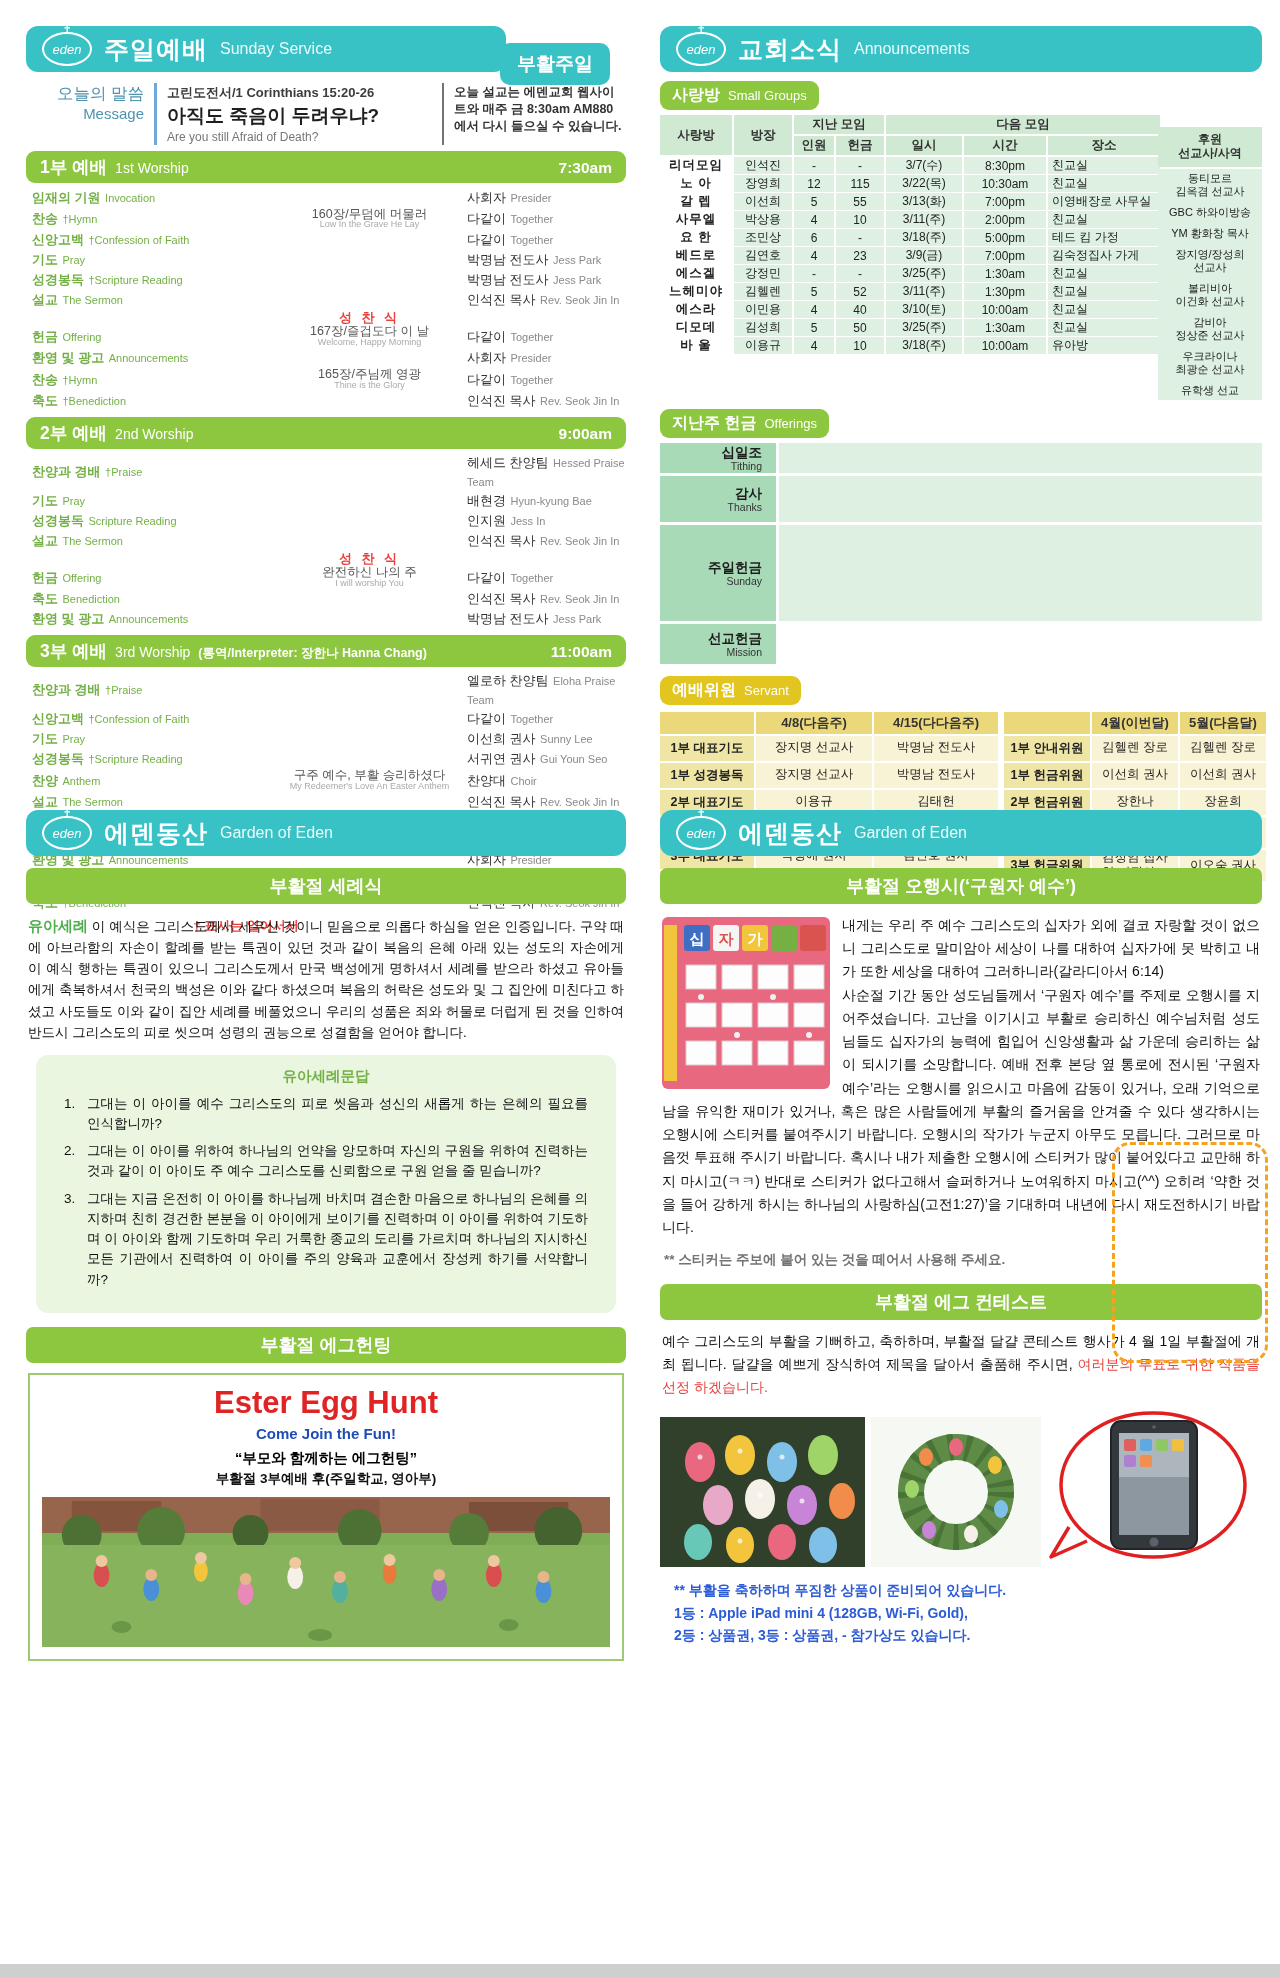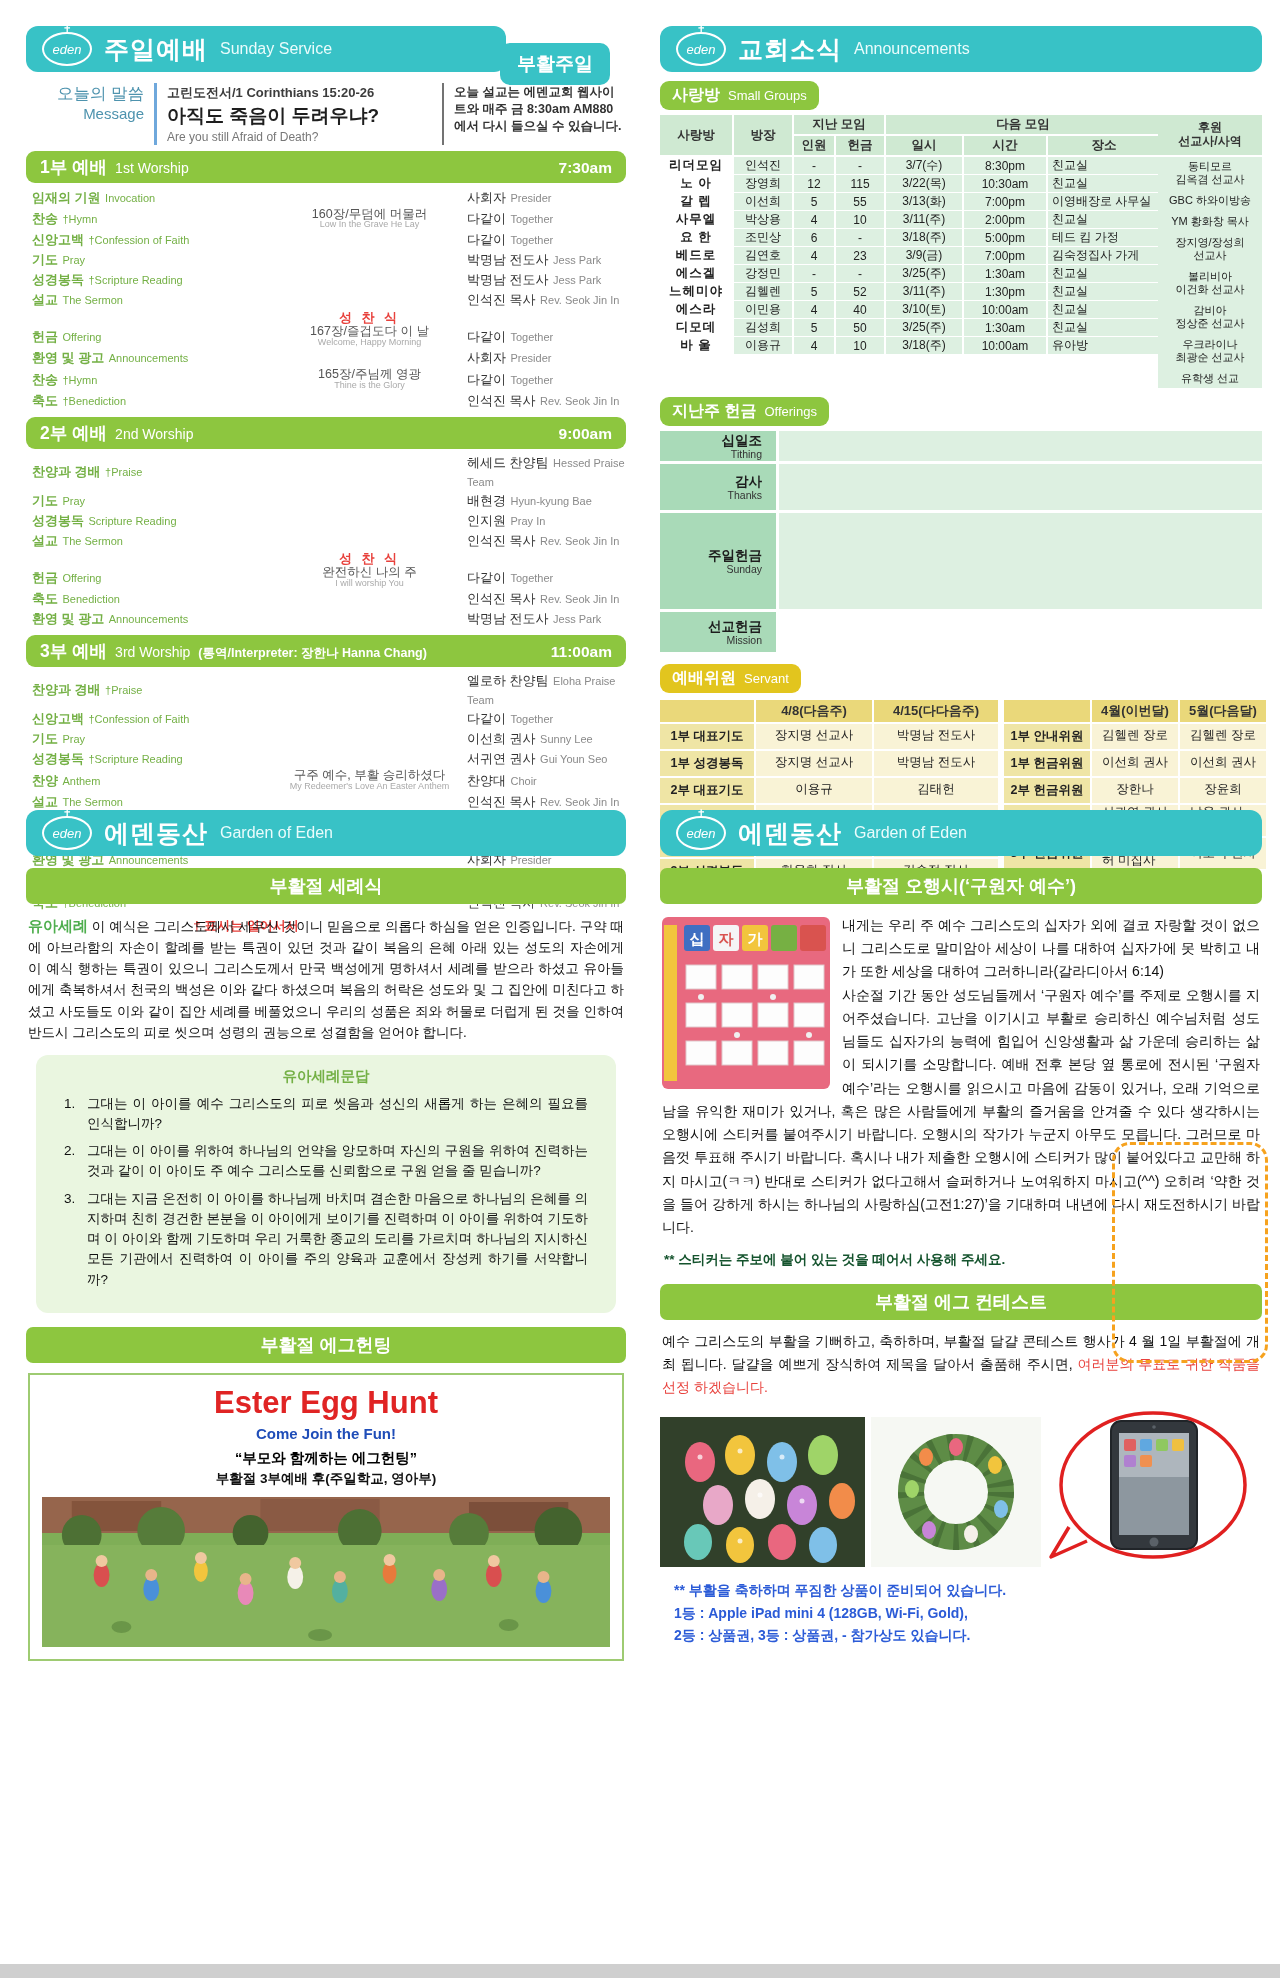--- a/index.html
+++ b/index.html
@@ -72,21 +72,21 @@
   .h-leader{grid-row:1/3;grid-column:2;}
   .h-last{grid-column:3/5;}
   .h-next{grid-column:5/8;}
   .h-count{grid-row:2;grid-column:3;}.h-off{grid-row:2;grid-column:4;}
   .h-date{grid-row:2;grid-column:5;}.h-time{grid-row:2;grid-column:6;}.h-place{grid-row:2;grid-column:7;}
   .sg-row{margin-top:2px;height:16px;}
   .sg-row span{background:#ddf0e1;display:flex;align-items:center;justify-content:center;
                font-size:12px;color:#222;}
   .sg-row .g{background:#fff;font-weight:bold;font-size:12.5px;letter-spacing:1px;}
   .sg-row .p{justify-content:flex-start;padding-left:4px;}
-  .sg-mission{width:104px;margin-left:2px;display:flex;flex-direction:column;flex:none;}
+  .sg-mission{width:104px;margin-left:2px;display:flex;flex-direction:column;flex:none;margin-top:12px;}
   .sg-mission .mh{background:#cfe9d2;height:40px;display:flex;align-items:center;justify-content:center;
                   text-align:center;font-size:12px;font-weight:bold;white-space:pre-line;line-height:1.15;color:#333;}
   .sg-mission .mb{background:#ddf0e1;flex:1;margin-top:2px;display:flex;flex-direction:column;
                   justify-content:space-around;align-items:center;padding:3px 0;gap:8px;}
   .mission-item{font-size:11px;color:#222;text-align:center;white-space:pre-line;line-height:1.18;}
 
   
   .off-row{display:flex;margin-bottom:3px;}
   .off-label{width:116px;background:#a9dab8;display:flex;flex-direction:column;justify-content:center;
              align-items:flex-end;padding-right:14px;box-sizing:border-box;flex:none;}
@@ -122,21 +122,21 @@
   .hunt-title{color:#e02424;font-size:31px;font-weight:bold;}
   .hunt-sub{color:#1f4db8;font-size:15px;font-weight:bold;margin-top:4px;}
   .hunt-l1{font-size:14.5px;font-weight:bold;margin-top:7px;color:#000000;}
   .hunt-l2{font-size:13.5px;font-weight:bold;margin-top:2px;color:#111;}
   .hunt-photo{margin-top:9px;display:block;width:100%;height:150px;}
 
   .gr-content{position:relative;font-size:14px;line-height:1.66;text-align:justify;color:#101010;margin:0 2px;}
   .poster{float:left;width:168px;height:172px;margin:3px 12px 6px 0;}
   .dash-box{position:absolute;top:228px;right:-8px;width:150px;height:215px;
             border:3px dashed #f6a21e;border-radius:18px;pointer-events:none;}
-  .sticker-note{clear:both;color:#14532d;font-weight:bold;font-size:13.5px;margin:10px 2px 2px;}
+  .sticker-note{clear:both;color:#737373;font-weight:bold;font-size:13.5px;margin:10px 2px 2px;}
   .contest-para{font-size:14px;line-height:1.66;text-align:justify;margin:2px 2px 10px;color:#101010;}
   .contest-red{color:#e8413c;}
   .photos{display:flex;gap:6px;align-items:flex-end;margin:6px 0 12px;}
   .prizes{color:#2b5bd7;font-weight:bold;font-size:14px;line-height:1.6;padding-left:14px;}
 
   .bottom-bar{position:absolute;left:0;bottom:0;width:100%;height:14px;background:#cfcfcf;}
 </style>
 </head>
 <body>
 
@@ -297,21 +297,21 @@
           </span>
           <span class="cell-r"><span class="ko">배현경</span> <span class="en">Hyun-kyung Bae</span></span>
         </div>
 
         <div class="svc-row">
           <span class="cell-l"><span class="ko">성경봉독</span> <span class="en">Scripture Reading</span></span>
           <span class="cell-c">
             <span class="ko"></span>
             <span class="en"></span>
           </span>
-          <span class="cell-r"><span class="ko">인지원</span> <span class="en">Pray In</span></span>
+          <span class="cell-r"><span class="ko">인지원</span> <span class="en">Jess In</span></span>
         </div>
 
         <div class="svc-row">
           <span class="cell-l"><span class="ko">설교</span> <span class="en">The Sermon</span></span>
           <span class="cell-c">
             <span class="ko"></span>
             <span class="en"></span>
           </span>
           <span class="cell-r"><span class="ko">인석진 목사</span> <span class="en">Rev. Seok Jin In</span></span>
         </div>

